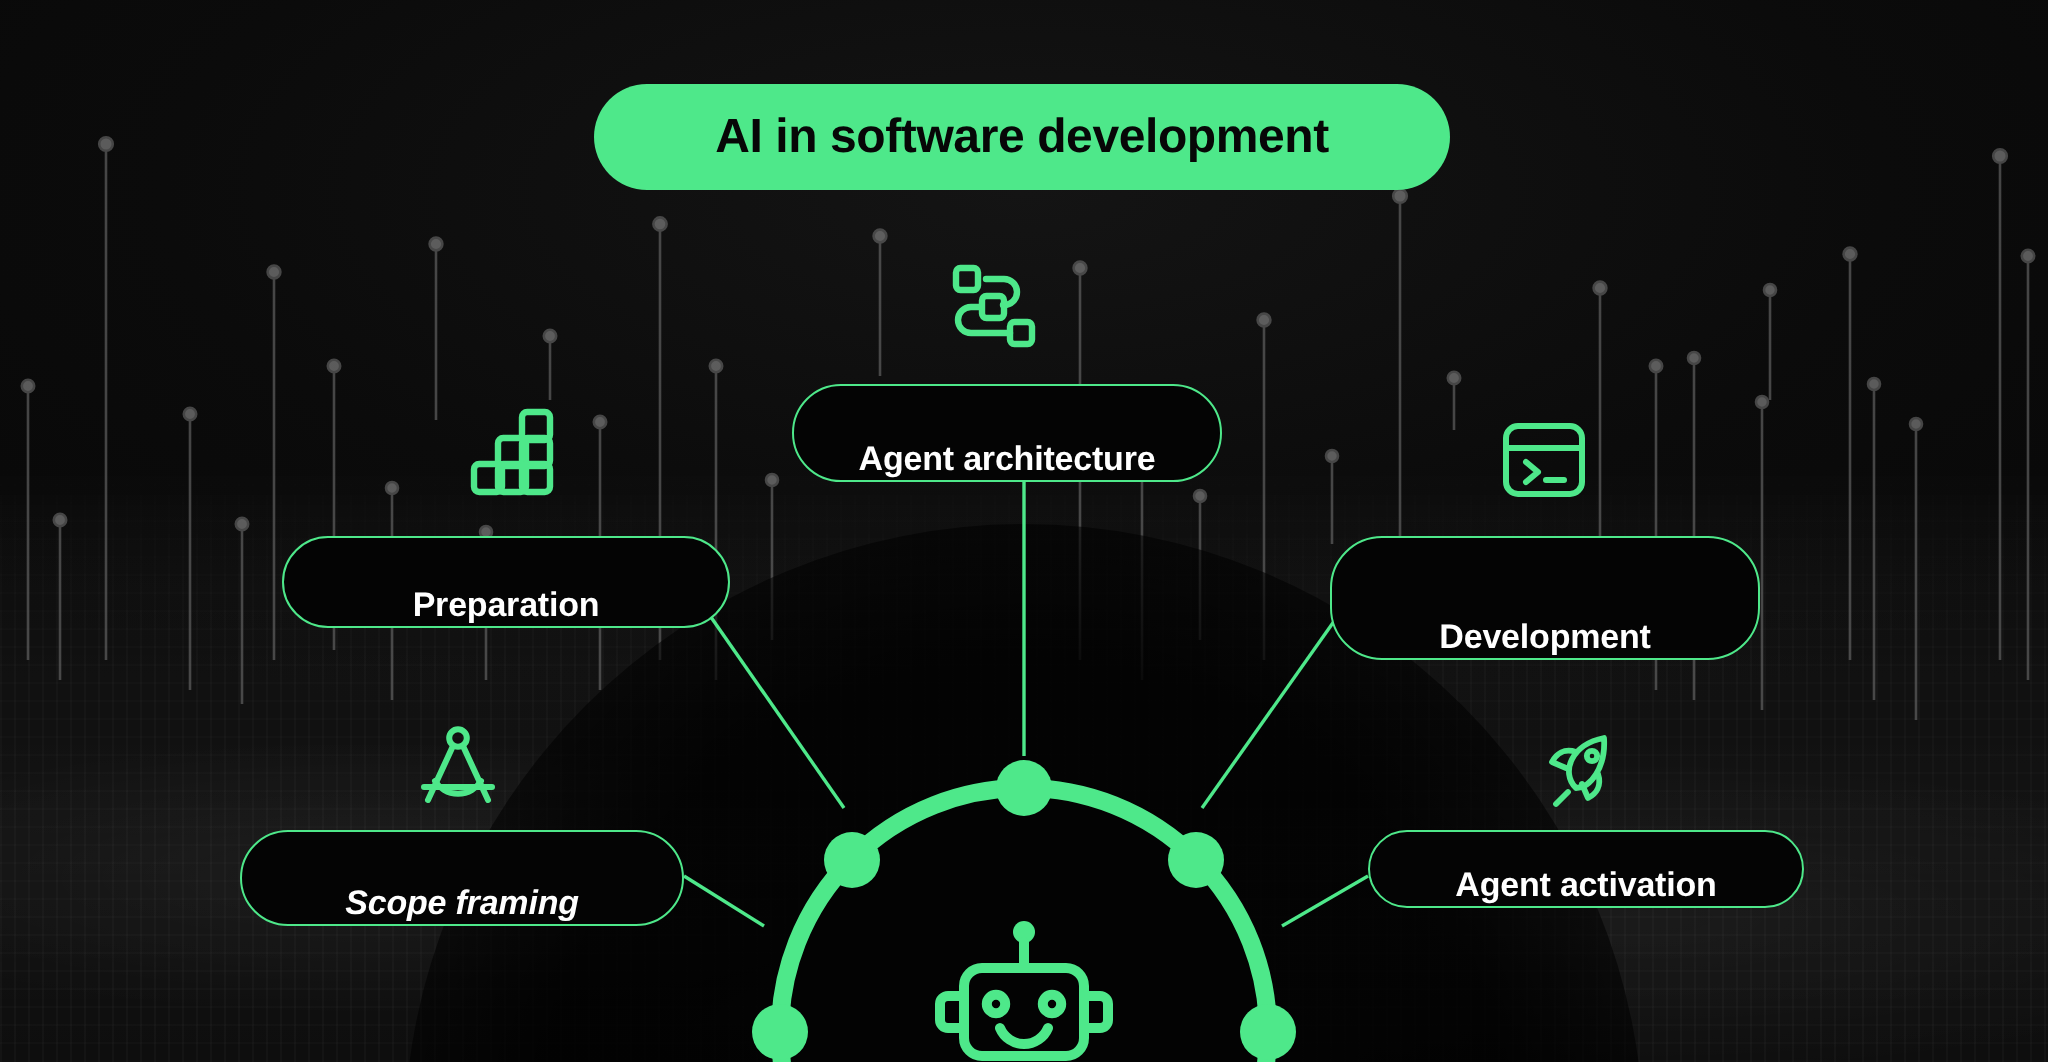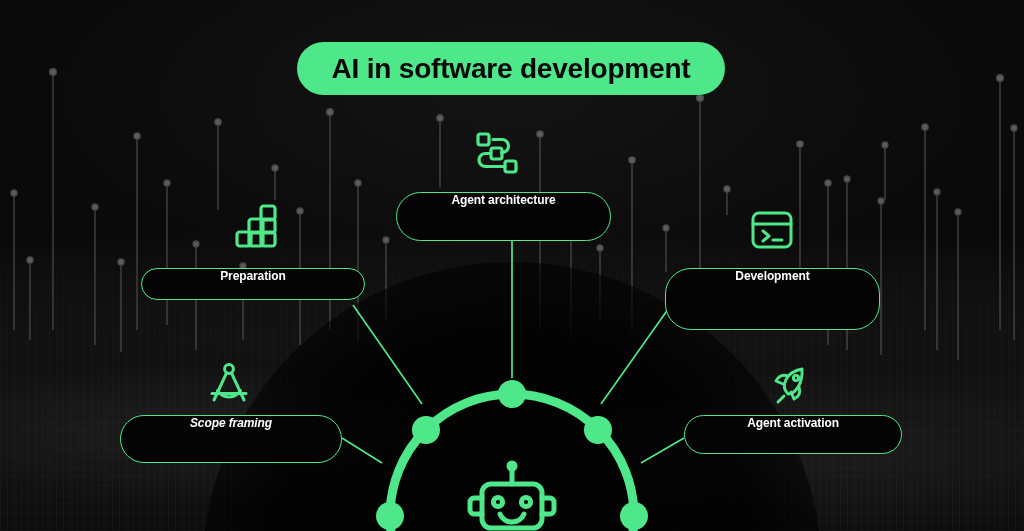--- a/index.html
+++ b/index.html
@@ -49,37 +49,37 @@
   #links { position:absolute; inset:0; }
 
   
   .title-pill {
     position:absolute; left:297px; top:42px;
     width:428px; height:53px;
     border-radius:27px;
     display:flex; align-items:center; justify-content:center;
     background:#4EE88A;
     color:#070707;
-    font-size:28px; font-weight:bold; letter-spacing:-.2px;
+    font-size:24px; font-weight:bold; letter-spacing:-.2px;
     white-space:nowrap;
   }
 
   
   .node {
     position:absolute;
-    display:flex; align-items:flex-start; justify-content:center;
+    display:flex; align-items:flex-end; justify-content:center;
     border-radius:26px;
     background:#040404;
     border:1.6px solid #4EE88A;
     color:#fff;
-    font-size:12px; font-weight:bold; letter-spacing:-.1px;
+    font-size:17px; font-weight:bold; letter-spacing:-.1px;
     white-space:nowrap;
   }
   .n-arch  { left:396px; top:192px; width:215px; height:49px; }
-  .n-prep  { left:141px; top:268px; width:224px; height:32px; }
+  .n-prep  { left:141px; top:268px; width:224px; height:46px; }
   .n-dev   { left:665px; top:268px; width:215px; height:62px; }
   .n-scope { left:120px; top:415px; width:222px; height:48px;font-style:italic; }
   .n-act   { left:684px; top:415px; width:218px; height:39px; }
 
   
   .icon { position:absolute; color:#4EE88A; }
   .ic-flow   { left:472px; top:130px; }
   .ic-blocks { left:234px; top:203px; }
   .ic-term   { left:750px; top:208px; }
   .ic-comp   { left:208px; top:362px; }

